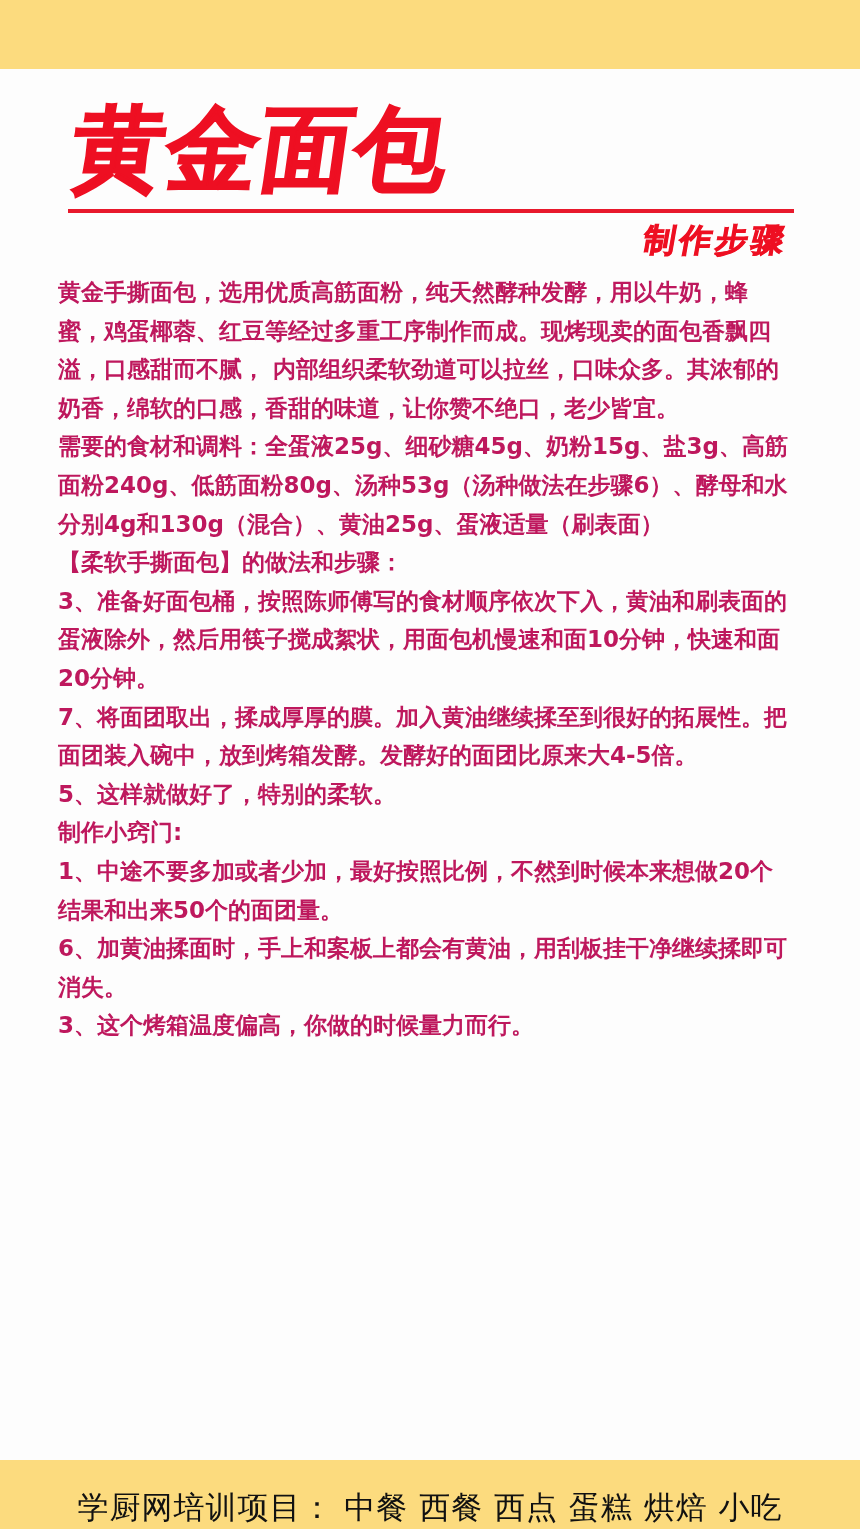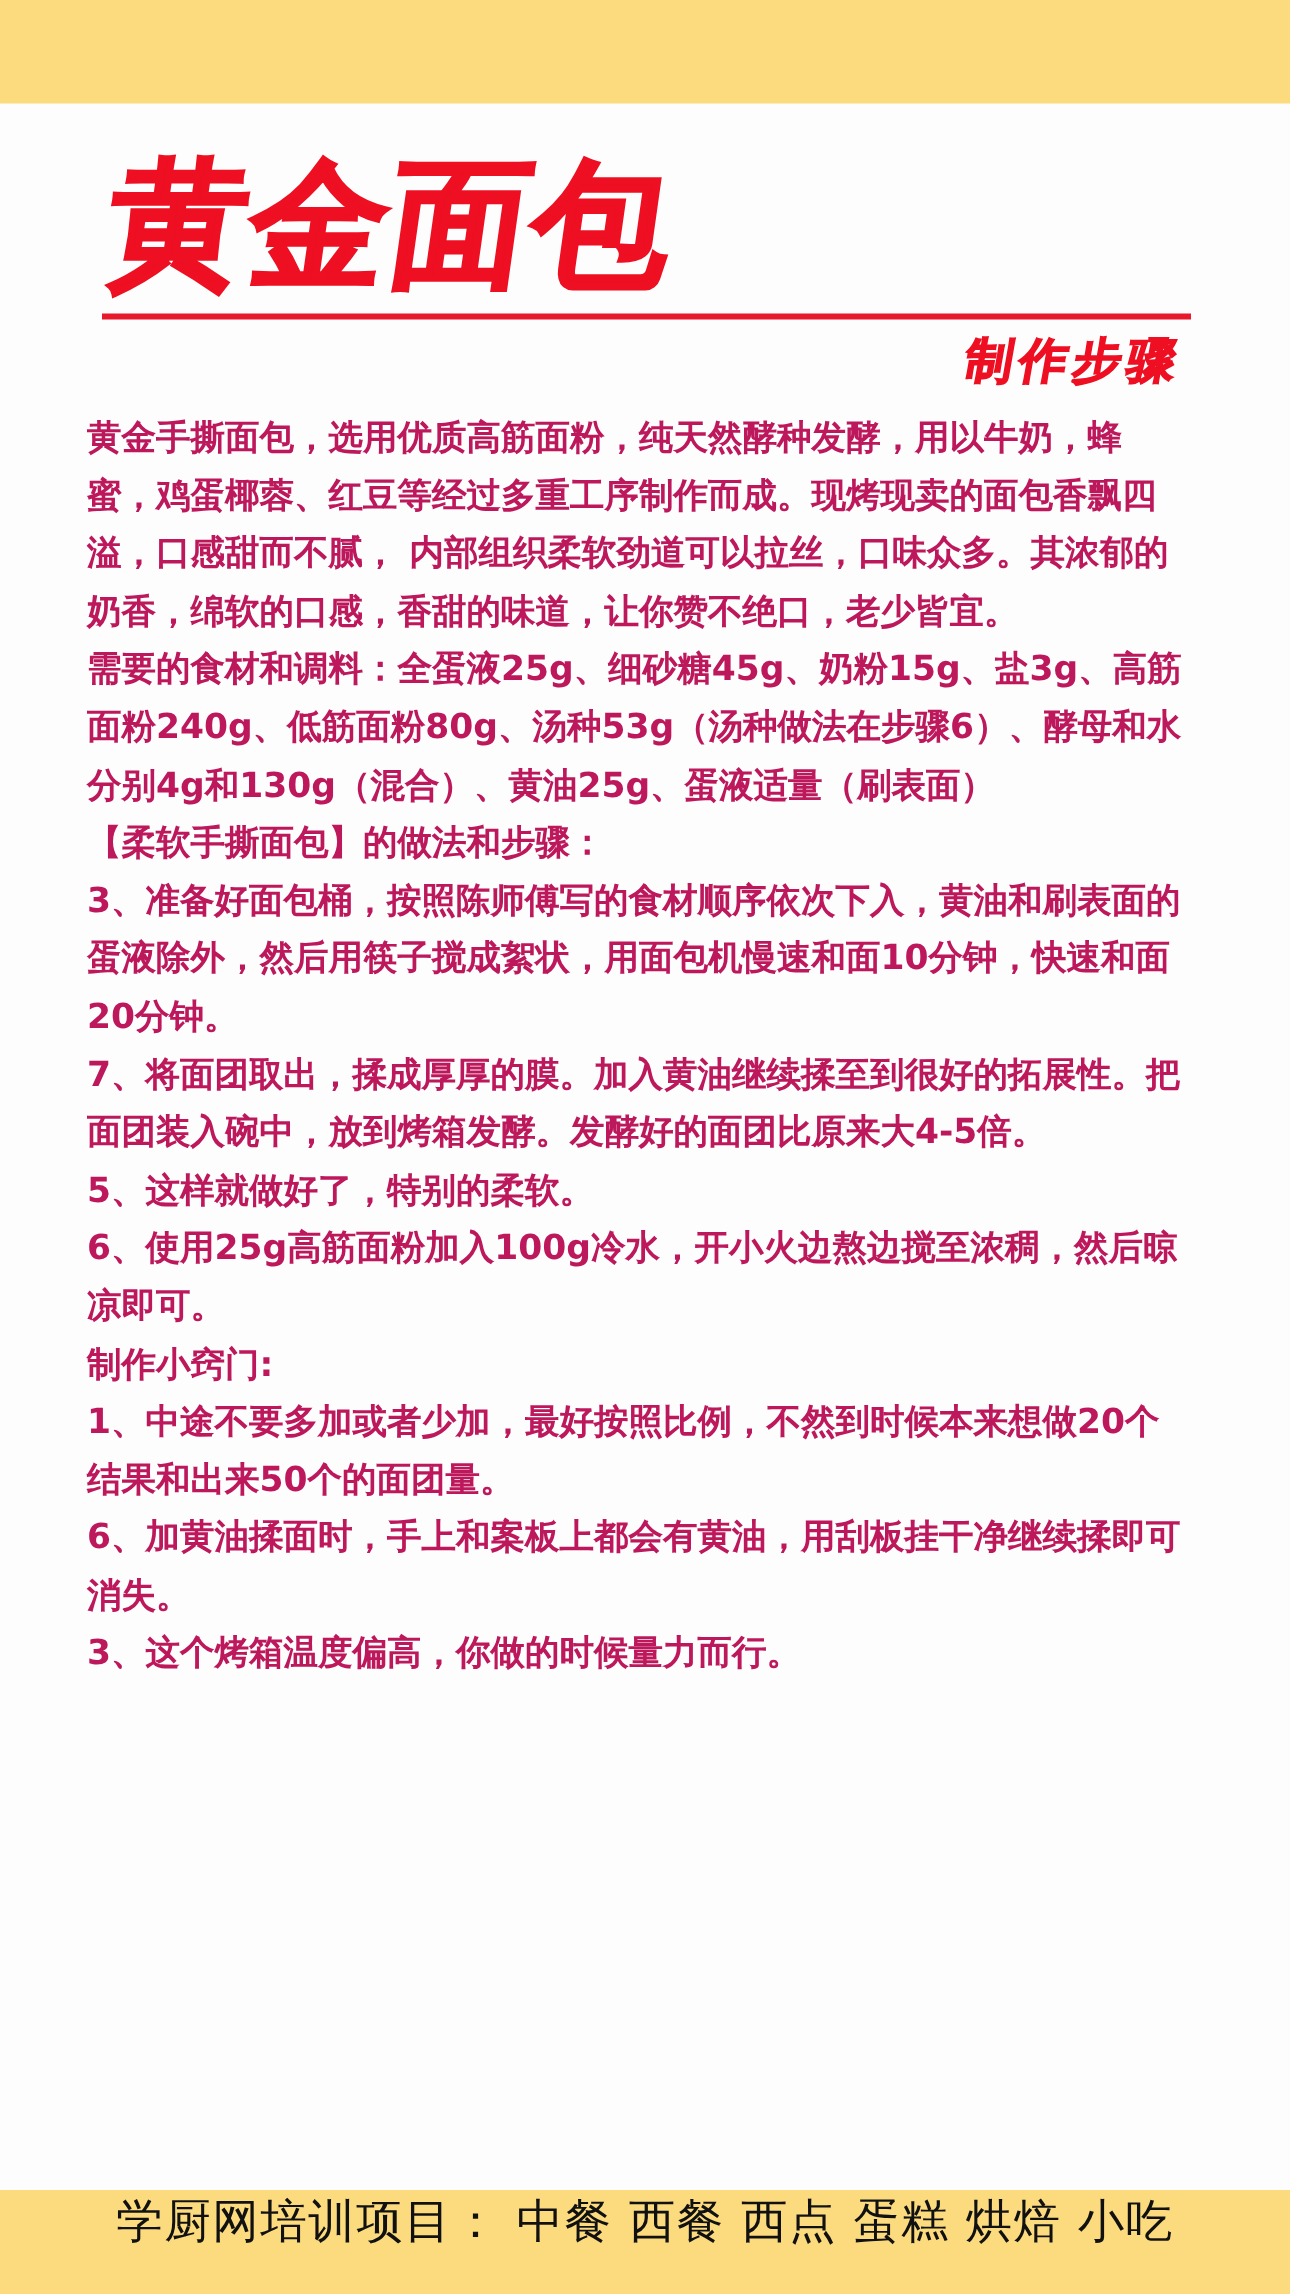--- a/index.html
+++ b/index.html
@@ -33,21 +33,21 @@
   }
   .content {
     position: absolute; left: 58px; top: 273px; width: 730px;
     font-size: 23px; line-height: 38.6px; color: #be185d;
     font-weight: bold;
   }
   .content p { margin: 0; }
   .bottom-band {
     position: absolute; left: 0; top: 1460px; width: 860px; height: 69px;
     background: #fcdb7e;
-    display: flex; align-items: flex-start; justify-content: center;
+    display: flex; align-items: flex-end; justify-content: center;
   }
   .footer-text {
     font-size: 31px; color: #111; letter-spacing: 1px;
   }
 </style>
 </head>
 <body>
 
 <div class="top-band"></div>
 
@@ -55,21 +55,20 @@
 <div class="title-rule"></div>
 <div class="subtitle">制作步骤</div>
 
 <div class="content">
   <p>黄金手撕面包，选用优质高筋面粉，纯天然酵种发酵，用以牛奶，蜂蜜，鸡蛋椰蓉、红豆等经过多重工序制作而成。现烤现卖的面包香飘四溢，口感甜而不腻， 内部组织柔软劲道可以拉丝，口味众多。其浓郁的奶香，绵软的口感，香甜的味道，让你赞不绝口，老少皆宜。</p>
   <p>需要的食材和调料：全蛋液25g、细砂糖45g、奶粉15g、盐3g、高筋面粉240g、低筋面粉80g、汤种53g（汤种做法在步骤6）、酵母和水分别4g和130g（混合）、黄油25g、蛋液适量（刷表面）</p>
   <p>【柔软手撕面包】的做法和步骤：</p>
   <p>3、准备好面包桶，按照陈师傅写的食材顺序依次下入，黄油和刷表面的蛋液除外，然后用筷子搅成絮状，用面包机慢速和面10分钟，快速和面20分钟。</p>
   <p>7、将面团取出，揉成厚厚的膜。加入黄油继续揉至到很好的拓展性。把面团装入碗中，放到烤箱发酵。发酵好的面团比原来大4-5倍。</p>
   <p>5、这样就做好了，特别的柔软。</p>
-  <p>6、使用25g高筋面粉加入100g冷水，开小火边熬边搅至浓稠，然后晾凉即可。</p>
   <p>制作小窍门:</p>
   <p>1、中途不要多加或者少加，最好按照比例，不然到时候本来想做20个结果和出来50个的面团量。</p>
   <p>6、加黄油揉面时，手上和案板上都会有黄油，用刮板挂干净继续揉即可消失。</p>
   <p>3、这个烤箱温度偏高，你做的时候量力而行。</p>
 </div>
 
 <div class="bottom-band">
   <span class="footer-text">学厨网培训项目： 中餐 西餐 西点 蛋糕 烘焙 小吃</span>
 </div>
 

